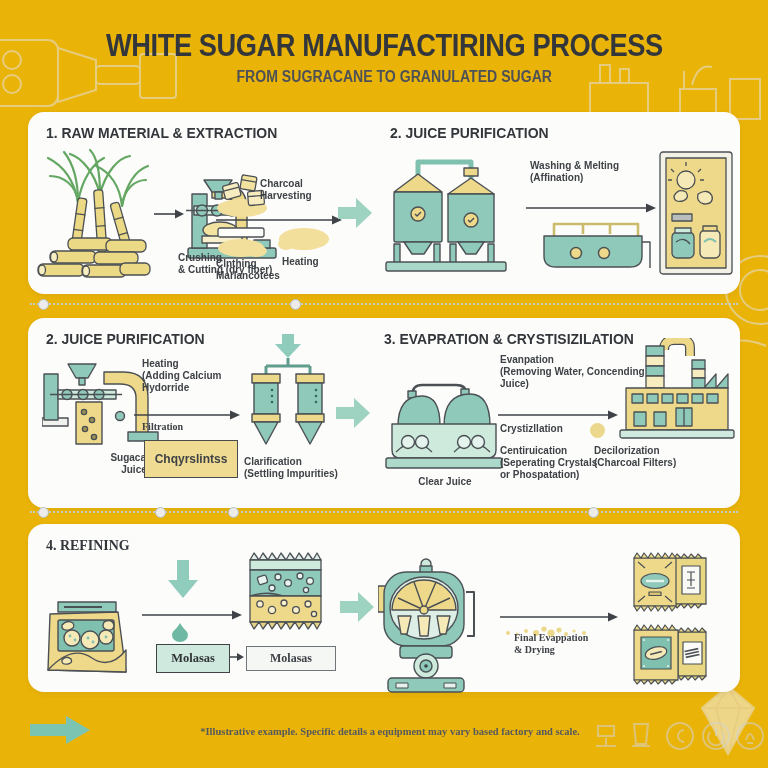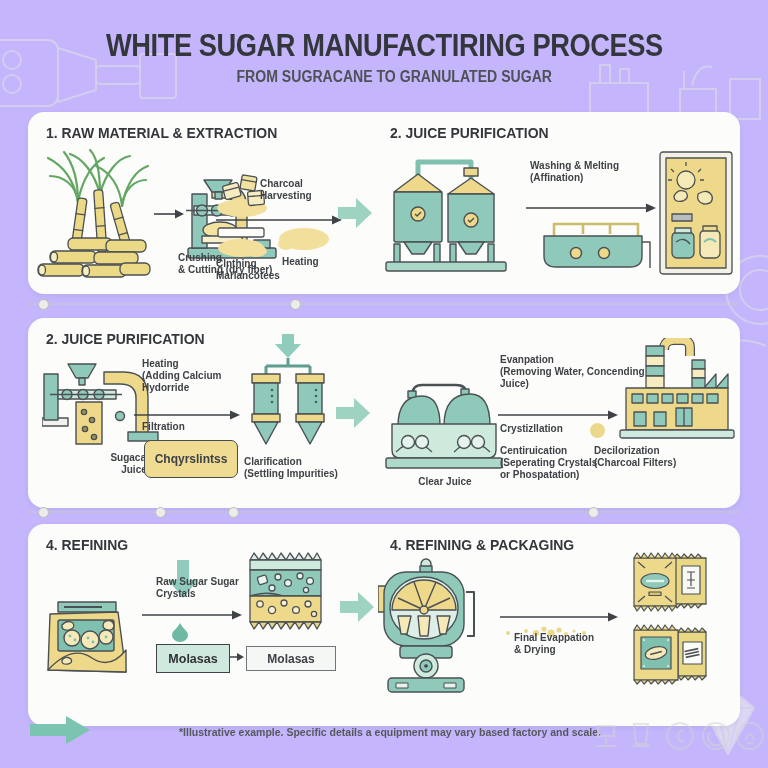--- a/index.html
+++ b/index.html
@@ -1,16 +1,16 @@
 <!DOCTYPE html>
 <html><head>
 <meta charset="utf-8">
 <style>
   html,body{margin:0;padding:0;}
-  .page{position:relative;width:768px;height:768px;background:#c4b5fd;overflow:hidden;
+  .page{position:relative;width:768px;height:768px;background:#eab308;overflow:hidden;
         font-family:"Liberation Sans",sans-serif;color:#3e4246;}
   .abs{position:absolute;}
   .card{position:absolute;background:#fcfcfb;border-radius:16px;box-shadow:0 2px 5px rgba(80,80,80,.08);}
   .h-title{position:absolute;left:0;right:0;top:28px;text-align:center;font-size:31px;font-weight:800;
            color:#33373b;letter-spacing:-0.5px;}
   .h-sub{position:absolute;left:0;right:0;top:68px;text-align:center;font-size:16px;font-weight:700;color:#4e5256;margin-left:20px;}
   .cond{display:inline-block;transform:scaleX(.88);transform-origin:center center;white-space:nowrap;}
   .condL{display:inline-block;transform:scaleX(.9);transform-origin:left center;white-space:nowrap;}
   .sec-title{position:absolute;font-size:15.5px;font-weight:700;color:#33373b;}
   .lbl{position:absolute;font-size:10px;font-weight:700;color:#3e4246;line-height:1.2;white-space:pre-line;}
@@ -283,23 +283,23 @@
 
     <div class="lbl" style="left:114px;top:40px;">Heating
 (Adding Calcium
 Hydorride</div>
 
     <svg class="abs" style="left:106px;top:91px;" width="106" height="12">
       <line x1="0" y1="6" x2="96" y2="6" stroke="#3f4347" stroke-width="1.6"></line>
         <polygon points="96,1.5 106,6 96,10.5" fill="#3f4347"></polygon>
     </svg>
 
-    <div class="lbl" style="left:114px;top:103px;">Filtration</div>
-
-    <div class="chembox" style="left:116px;top:122px;width:92px;height:36px;border-radius:7px;">
+    <div class="lbl" style="left:114px;top:103px;font-family:Liberation Serif, serif;">Filtration</div>
+
+    <div class="chembox" style="left:116px;top:122px;width:92px;height:36px;">
       <span>Chqyrslintss</span>
     </div>
 
     <svg class="abs" style="left:216px;top:14px;" width="90" height="124">
       <g stroke="#4b5054" stroke-width="1.4" stroke-linejoin="round">
         <polygon points="38,2 50,2 50,12 57,12 44,26 31,12 38,12" fill="#8fccbc" stroke="none"></polygon>
         <path d="M44,26 V34 M22,34 H66 M22,34 V42 M66,34 V42" fill="none" stroke="#5f9d8e" stroke-width="3"></path>
         <rect x="8" y="42" width="28" height="9" fill="#eed98a"></rect>
         <rect x="10" y="51" width="24" height="31" fill="#8fc9ba"></rect>
         <circle cx="28" cy="58" r="1.3" fill="#2f6d5f" stroke="none"></circle>
@@ -316,20 +316,21 @@
         <polygon points="54,90 78,90 66,112" fill="#8fc9ba"></polygon>
       </g>
     </svg>
     <div class="lbl" style="left:216px;top:138px;">Clarification
 (Settling Impurities)</div>
 
     <svg class="abs" style="left:308px;top:80px;" width="34" height="30">
       <polygon points="0,9 18,9 18,0 34,15 18,30 18,21 0,21" fill="#9ed3c2"></polygon>
     </svg>
 
+    <div class="sec-title" style="left:356px;top:12px;"><span class="condL">3. EVAPRATION &amp; CRYSTISIZILATION</span></div>
 
     <svg class="abs" style="left:354px;top:64px;" width="126" height="92">
       <g stroke="#4b5054" stroke-width="1.4" stroke-linejoin="round">
         <path d="M30,14 Q30,3 40,3 H74 Q84,3 84,11" fill="none" stroke-width="2.6"></path>
         <rect x="26" y="9" width="8" height="7" fill="#8fc9ba"></rect>
           <rect x="79" y="7" width="8" height="7" fill="#8fc9ba"></rect>
         <path d="M16,44 Q16,14 40,14 Q58,14 58,44 Z" fill="#8fc9ba"></path>
         <path d="M62,44 Q62,12 88,12 Q108,12 108,44 Z" fill="#8fc9ba"></path>
         <path d="M10,42 H114 V68 Q114,76 106,76 H18 Q10,76 10,68 Z" fill="#cdeadd"></path>
         <path d="M14,70 Q32,52 50,70 M72,70 Q90,52 108,70" fill="none" stroke-width="1.2"></path>
@@ -387,21 +388,21 @@
       </g>
     </svg>
   </div>
 
   <div class="divider" style="left:30px;top:511px;width:708px;"></div>
   <div class="divider-dot" style="left:38px;top:507px;"></div>
   <div class="divider-dot" style="left:155px;top:507px;"></div>
   <div class="divider-dot" style="left:228px;top:507px;"></div>
   <div class="divider-dot" style="left:588px;top:507px;"></div>
 
-  <div class="card" style="left:28px;top:524px;width:712px;height:202px;">
+  <div class="card" style="left:28px;top:524px;width:712px;height:168px;font-family:Liberation Serif, serif;">
 
     <div class="sec-title" style="left:18px;top:12px;"><span class="condL">4. REFINING</span></div>
 
     <svg class="abs" style="left:140px;top:36px;" width="30" height="38">
       <polygon points="9,0 21,0 21,20 30,20 15,38 0,20 9,20" fill="#8fccbc"></polygon>
     </svg>
 
     <svg class="abs" style="left:18px;top:76px;" width="88" height="80">
       <g stroke="#4b5054" stroke-width="1.4" stroke-linejoin="round">
         <rect x="12" y="2" width="58" height="10" fill="#8fc9ba"></rect>
@@ -416,22 +417,20 @@
         <circle cx="44" cy="40" r="9" fill="#f6e9b8"></circle>
           <circle cx="42" cy="38" r="1.4" fill="#7fc0ae" stroke="none"></circle>
           <circle cx="47" cy="42" r="1.4" fill="#7fc0ae" stroke="none"></circle>
         <circle cx="60" cy="37" r="7" fill="#f6e9b8"></circle>
           <circle cx="60" cy="37" r="1.4" fill="#7fc0ae" stroke="none"></circle>
         <path d="M2,70 Q26,44 46,58 Q64,70 80,50 L80,72 L2,70 Z" fill="#eed98a"></path>
         <path d="M16,60 q4,-5 9,-1 q2,4 -3,5 q-7,1 -6,-4 Z" fill="#f6e9b8"></path>
       </g>
     </svg>
 
-    <div class="lbl" style="left:128px;top:52px;">Raw Sugar Sugar
-Crystals</div>
 
     <svg class="abs" style="left:114px;top:85px;" width="100" height="12">
       <line x1="0" y1="6" x2="90" y2="6" stroke="#3f4347" stroke-width="1.6"></line>
         <polygon points="90,1.5 100,6 90,10.5" fill="#3f4347"></polygon>
     </svg>
 
     <svg class="abs" style="left:142px;top:98px;" width="20" height="20">
       <path d="M10,1 C13,7 18,9 18,13 a8,7 0 1 1 -16,0 C2,9 7,7 10,1 Z" fill="#6fb8a4"></path>
     </svg>
 
@@ -471,21 +470,20 @@
             <circle cx="66" cy="64" r="2.6"></circle>
         </g>
         <polygon points="2,72 6,79 11,72 15,79 20,72 24,79 29,72 33,79 38,72 42,79 47,72 51,79 56,72 60,79 65,72 69,79 73,72" fill="#e4d384"></polygon>
       </g>
     </svg>
 
     <svg class="abs" style="left:312px;top:68px;" width="34" height="30">
       <polygon points="0,9 18,9 18,0 34,15 18,30 18,21 0,21" fill="#9ed3c2"></polygon>
     </svg>
 
-    <div class="sec-title" style="left:362px;top:12px;"><span class="condL">4. REFINING &amp; PACKAGING</span></div>
 
     <svg class="abs" style="left:350px;top:32px;" width="98" height="140">
       <g stroke="#4b5054" stroke-width="1.4" stroke-linejoin="round">
         <circle cx="48" cy="8" r="5" fill="#cdeadd"></circle>
           <rect x="42" y="10" width="12" height="10" fill="#8fc9ba"></rect>
         <rect x="0" y="30" width="8" height="26" fill="#eed98a"></rect>
         <path d="M88,36 h8 v44 h-7" fill="none" stroke-width="2"></path>
         <rect x="6" y="16" width="80" height="74" rx="22" fill="#8fc9ba"></rect>
         <ellipse cx="46" cy="52" rx="34" ry="31" fill="#dceee6"></ellipse>
         <path d="M14,54 A32,30 0 0 1 78,54 Z" fill="#eed98a"></path>
@@ -566,21 +564,21 @@
           <circle cx="36" cy="18" r="1" fill="#e8f4ee" stroke="none"></circle>
         <circle cx="12" cy="44" r="1" fill="#e8f4ee" stroke="none"></circle>
           <circle cx="36" cy="44" r="1" fill="#e8f4ee" stroke="none"></circle>
       </g>
     </svg>
   </div>
 
   <svg class="abs" style="left:30px;top:716px;" width="60" height="28">
     <polygon points="0,8 36,8 36,0 60,14 36,28 36,20 0,20" fill="#7cc4b2"></polygon>
   </svg>
-  <div class="disclaimer" style="left:120px;top:726px;width:540px;">*Illustrative example. Specific details a equipment may vary based factory and scale.</div>
+  <div class="disclaimer" style="left:120px;top:726px;width:540px;font-family:Liberation Serif, serif;">*Illustrative example. Specific details a equipment may vary based factory and scale.</div>
   <svg class="abs wm" style="left:588px;top:712px;opacity:.55;" width="176" height="46">
     <g fill="none" stroke="#d3d3d1" stroke-width="2">
       <path d="M8,34 h20 M18,34 v-8 M10,14 h16 v10 h-16 Z"></path>
       <path d="M46,12 h14 l-2,20 h-10 Z M44,34 h18"></path>
       <circle cx="92" cy="24" r="13"></circle>
         <path d="M96,18 a6,6 0 1 0 0,12 h-2"></path>
       <circle cx="128" cy="24" r="13"></circle>
         <path d="M128,16 v8 M122,20 a8,8 0 1 0 12,0"></path>
       <circle cx="162" cy="24" r="13"></circle>
         <path d="M158,28 q4,-12 8,0 M159,31 h6"></path>

